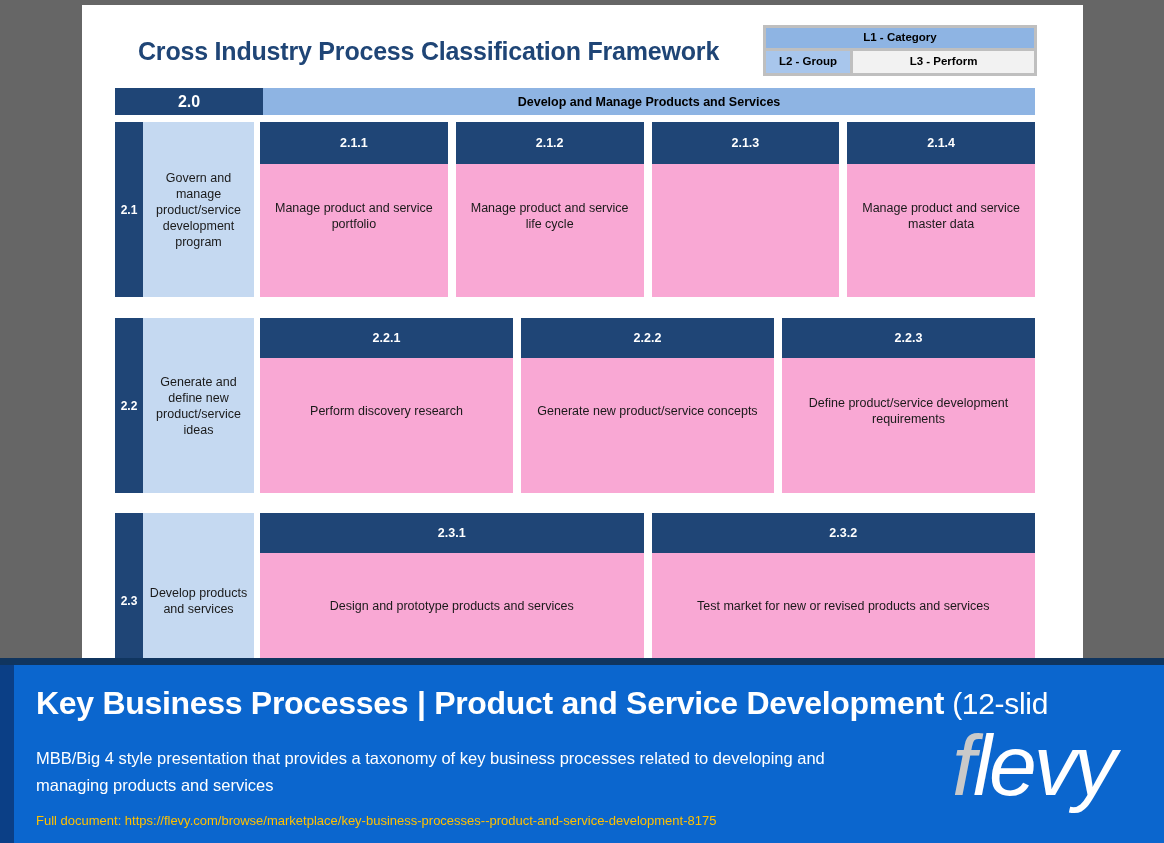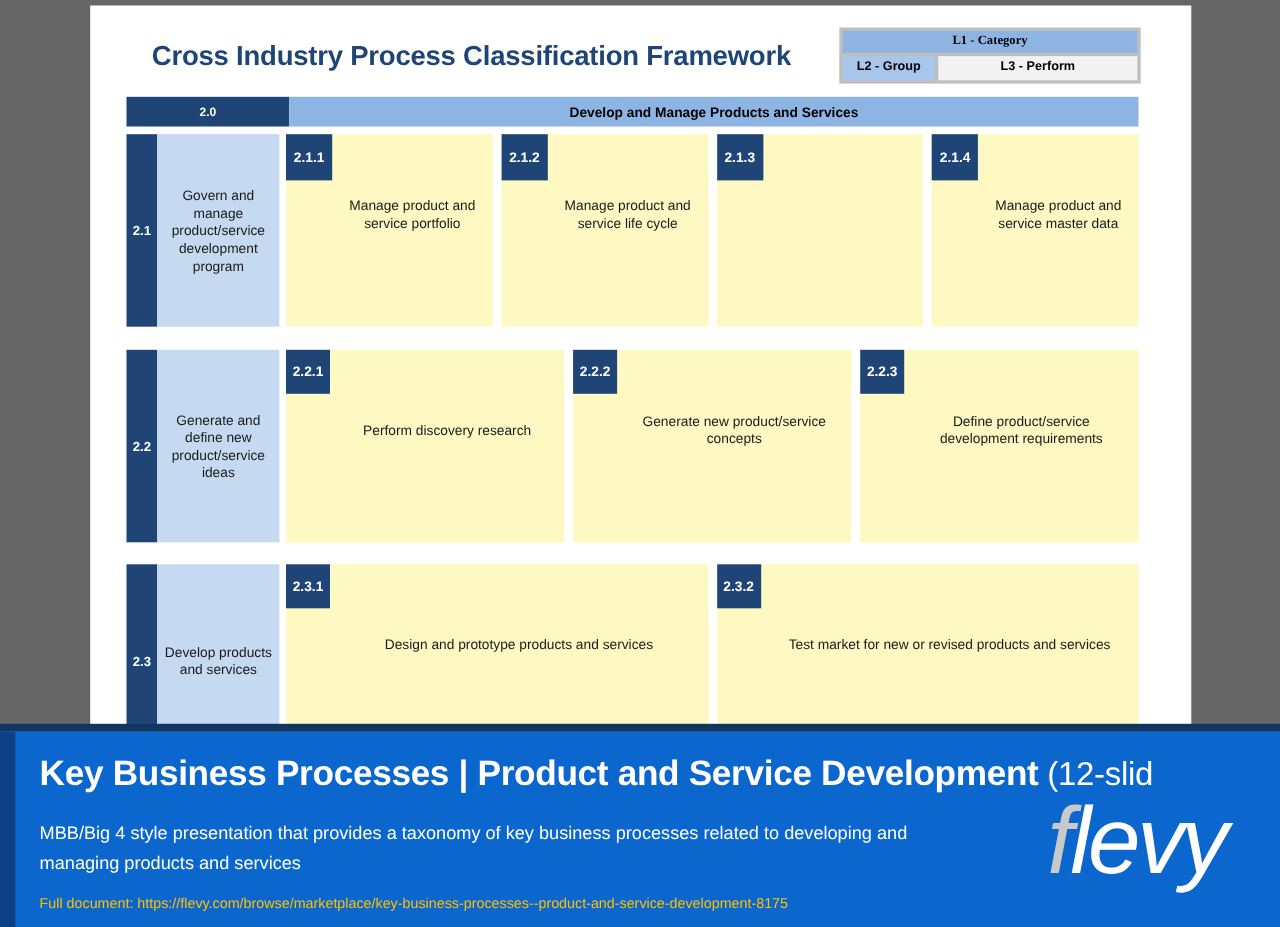--- a/index.html
+++ b/index.html
@@ -59,21 +59,20 @@
     display: block;
   }
   .legend-l1 {
     background: #8EB4E3;
     text-align: center;
     font-size: 11.5px;
     font-weight: bold;
     color: #000000;
     padding: 3px 0 4px 0;
     line-height: 13px;
-    font-family: Liberation Serif, serif;
   }
   .legend-row2 {
     display: flex;
     margin-top: 3px;
     gap: 3px;
   }
   .legend-l2 {
     background: #A8C6EC;
     width: 84px;
     text-align: center;
@@ -100,21 +99,21 @@
     left: 33px;
     top: 83px;
     width: 920px;
     height: 27px;
     display: flex;
   }
   .cat-num {
     width: 148px;
     background: #1F4576;
     color: #ffffff;
-    font-size: 11px;
+    font-size: 16px;
     font-weight: bold;
     display: flex;
     align-items: center;
     justify-content: center;
   }
   .cat-name {
     flex: 1;
     background: #8EB4E3;
     color: #000000;
     font-size: 12.5px;
@@ -162,22 +161,22 @@
   }
   .proc-wrap {
     flex: 1;
     display: flex;
     margin-left: 6px;
     gap: 8px;
   }
   .proc {
     flex: 1;
     display: flex;
-    flex-direction: row;
-    background: #fef9c3;
+    flex-direction: column;
+    background: #f9a8d4;
   }
   .proc-head {
     background: #1F4576;
     color: #ffffff;
     font-size: 12.5px;
     font-weight: bold;
     height: 42px;
     display: flex;
     align-items: center;
     justify-content: center;

